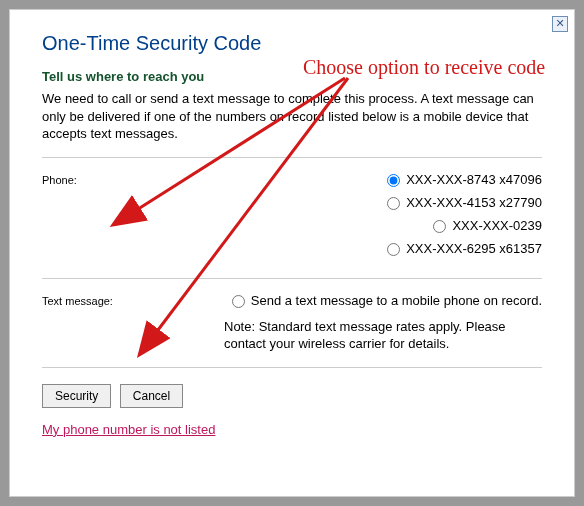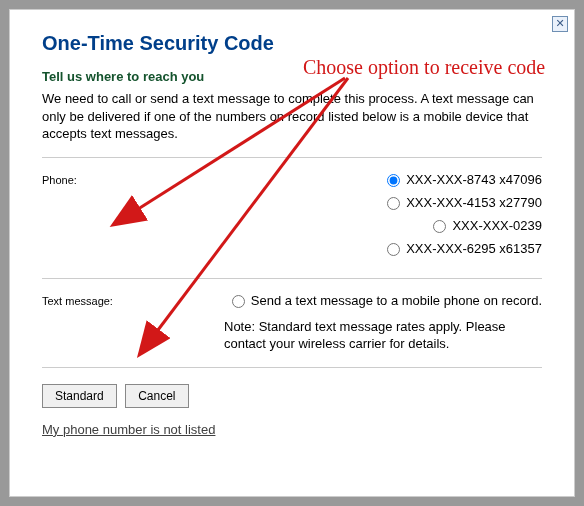--- a/index.html
+++ b/index.html
@@ -30,21 +30,21 @@
     color: #3a5a86;
     cursor: pointer;
     font-family: Arial, sans-serif;
   }
   .content {
     padding: 22px 32px 18px 32px;
   }
   h1 {
     color: #003f8a;
     font-size: 20px;
-    font-weight: bold;
+    font-weight: normal;
     margin: 0 0 14px 0;
   }
   h2 {
     color: #14532d;
     font-size: 13px;
     font-weight: bold;
     margin: 0 0 6px 0;
   }
   .instr {
     font-size: 13px;
@@ -88,21 +88,21 @@
   .btn {
     font-family: Arial, sans-serif;
     font-size: 12px;
     padding: 4px 12px;
     background: #f0f0f0;
     border: 1px solid #888;
     cursor: pointer;
     margin-right: 4px;
   }
   .link {
-    color: #404040;
+    color: #be185d;
     text-decoration: underline;
     font-size: 13px;
     cursor: pointer;
   }
   
   .annot {
     position: absolute;
     top: 0; left: 0; width: 100%; height: 100%;
     pointer-events: none;
     margin-top: 36px;
@@ -163,21 +163,21 @@
           <input type="radio" name="method" style="">
           <span>Send a text message to a mobile phone on record.</span>
         </label>
         <div class="note">Note: Standard text message rates apply. Please contact your wireless carrier for details.</div>
       </div>
     </div>
 
     <hr>
 
     <div class="buttons">
-      <button class="btn">Standard</button>
+      <button class="btn">Security</button>
       <button class="btn">Cancel</button>
     </div>
 
     <a class="link">My phone number is not listed</a>
   </div>
 </div>
 
 <div class="annot">
   <svg width="584" height="506">
     <defs>

